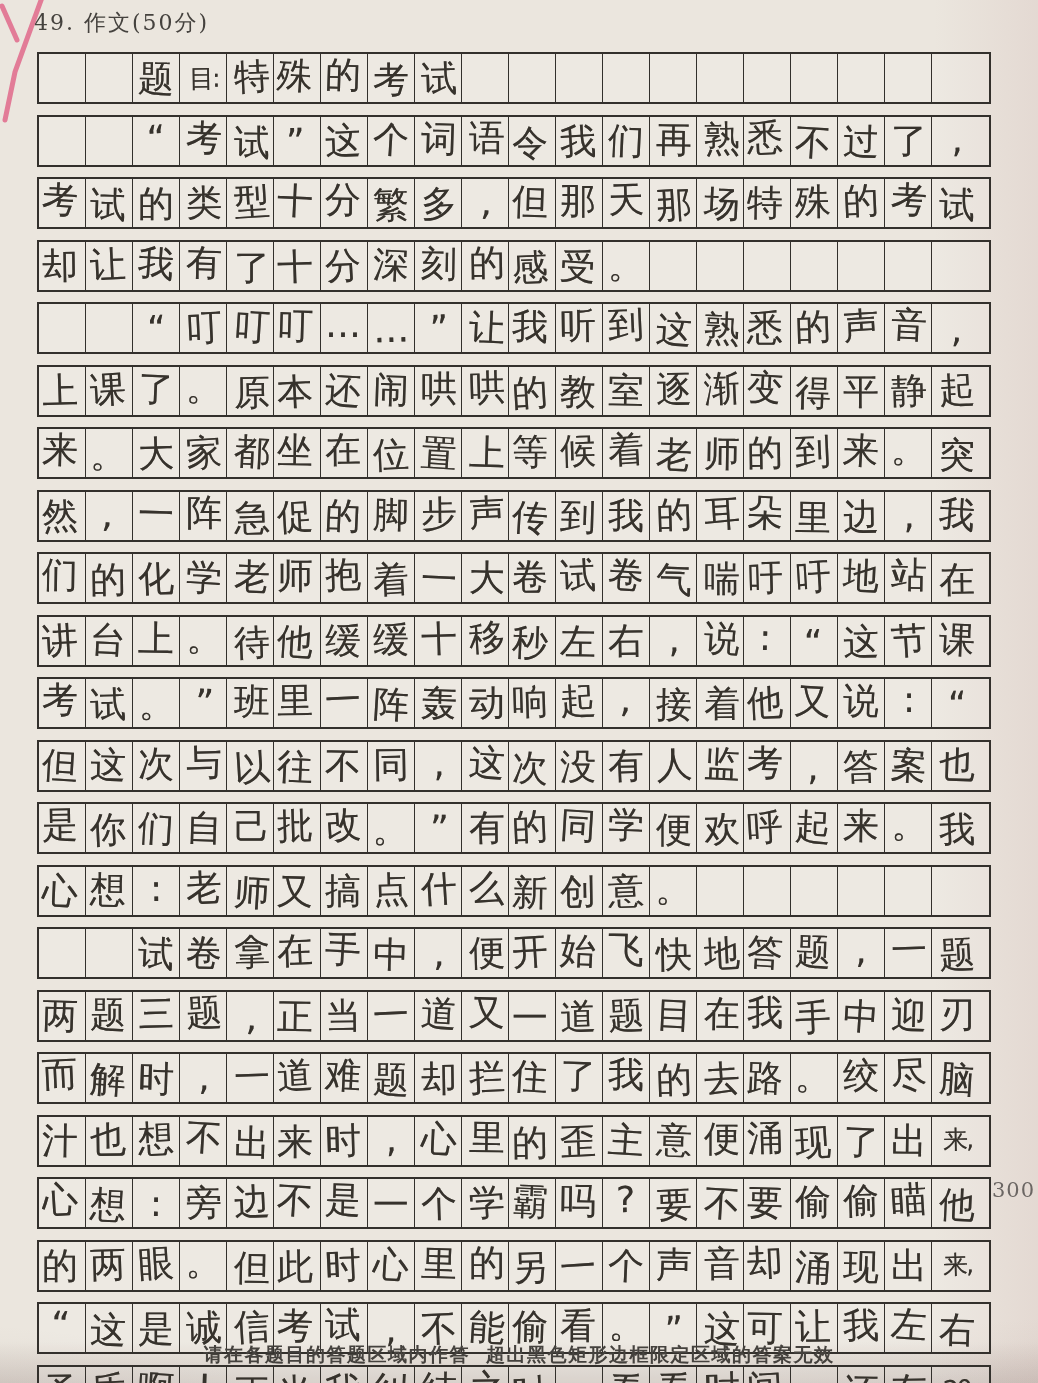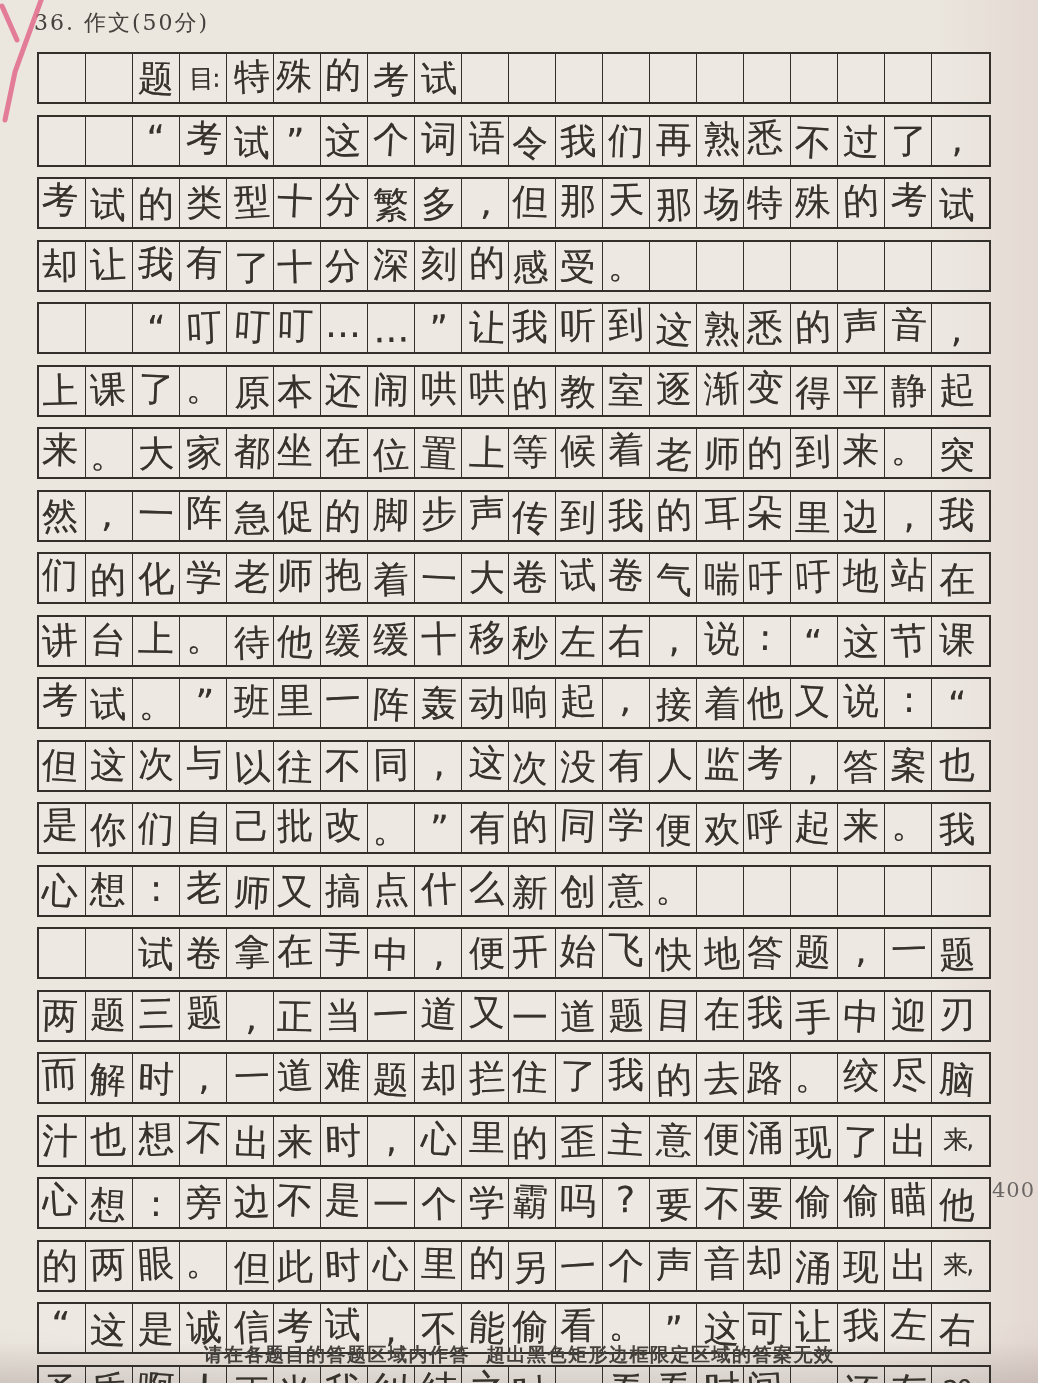--- a/index.html
+++ b/index.html
@@ -50,21 +50,21 @@
   }
   .char-count-marker{
     position:absolute; left:992px; top:1178px;
     font-family:"DejaVu Serif", serif;
     font-size:21px; color:var(--marker); letter-spacing:1px;
   }
 </style>
 </head>
 <body>
 
-<div class="header-label">36. 作文(50分)</div>
+<div class="header-label">49. 作文(50分)</div>
 
 <svg class="pink-mark" viewBox="0 0 70 140">
   <polyline points="2,6 17,40" fill="none" stroke="#e0688b" stroke-width="5" stroke-linecap="round" opacity="0.85"></polyline>
   <polyline points="44,-8 15,72 5,120" fill="none" stroke="#e0688b" stroke-width="5" stroke-linecap="round" opacity="0.85"></polyline>
 </svg>
 
 <div class="essay-grid">
     <div class="grid-row">
       <div class="cell"></div>
       <div class="cell"></div>
@@ -1360,15 +1360,15 @@
       </div>
       <div class="cell">
         <span class="hw" style="transform: translate(1px, 0px) rotate(-0.9deg);">有</span>
       </div>
       <div class="cell">
         <span class="hw small" style="transform: translate(2px, -1px) rotate(-2.7deg);">20</span>
       </div>
     </div>
   </div>
 
-<div class="char-count-marker">400</div>
+<div class="char-count-marker">300</div>
 
 <div class="footer-note">请在各题目的答题区域内作答  超出黑色矩形边框限定区域的答案无效</div>
 
 </body></html>

